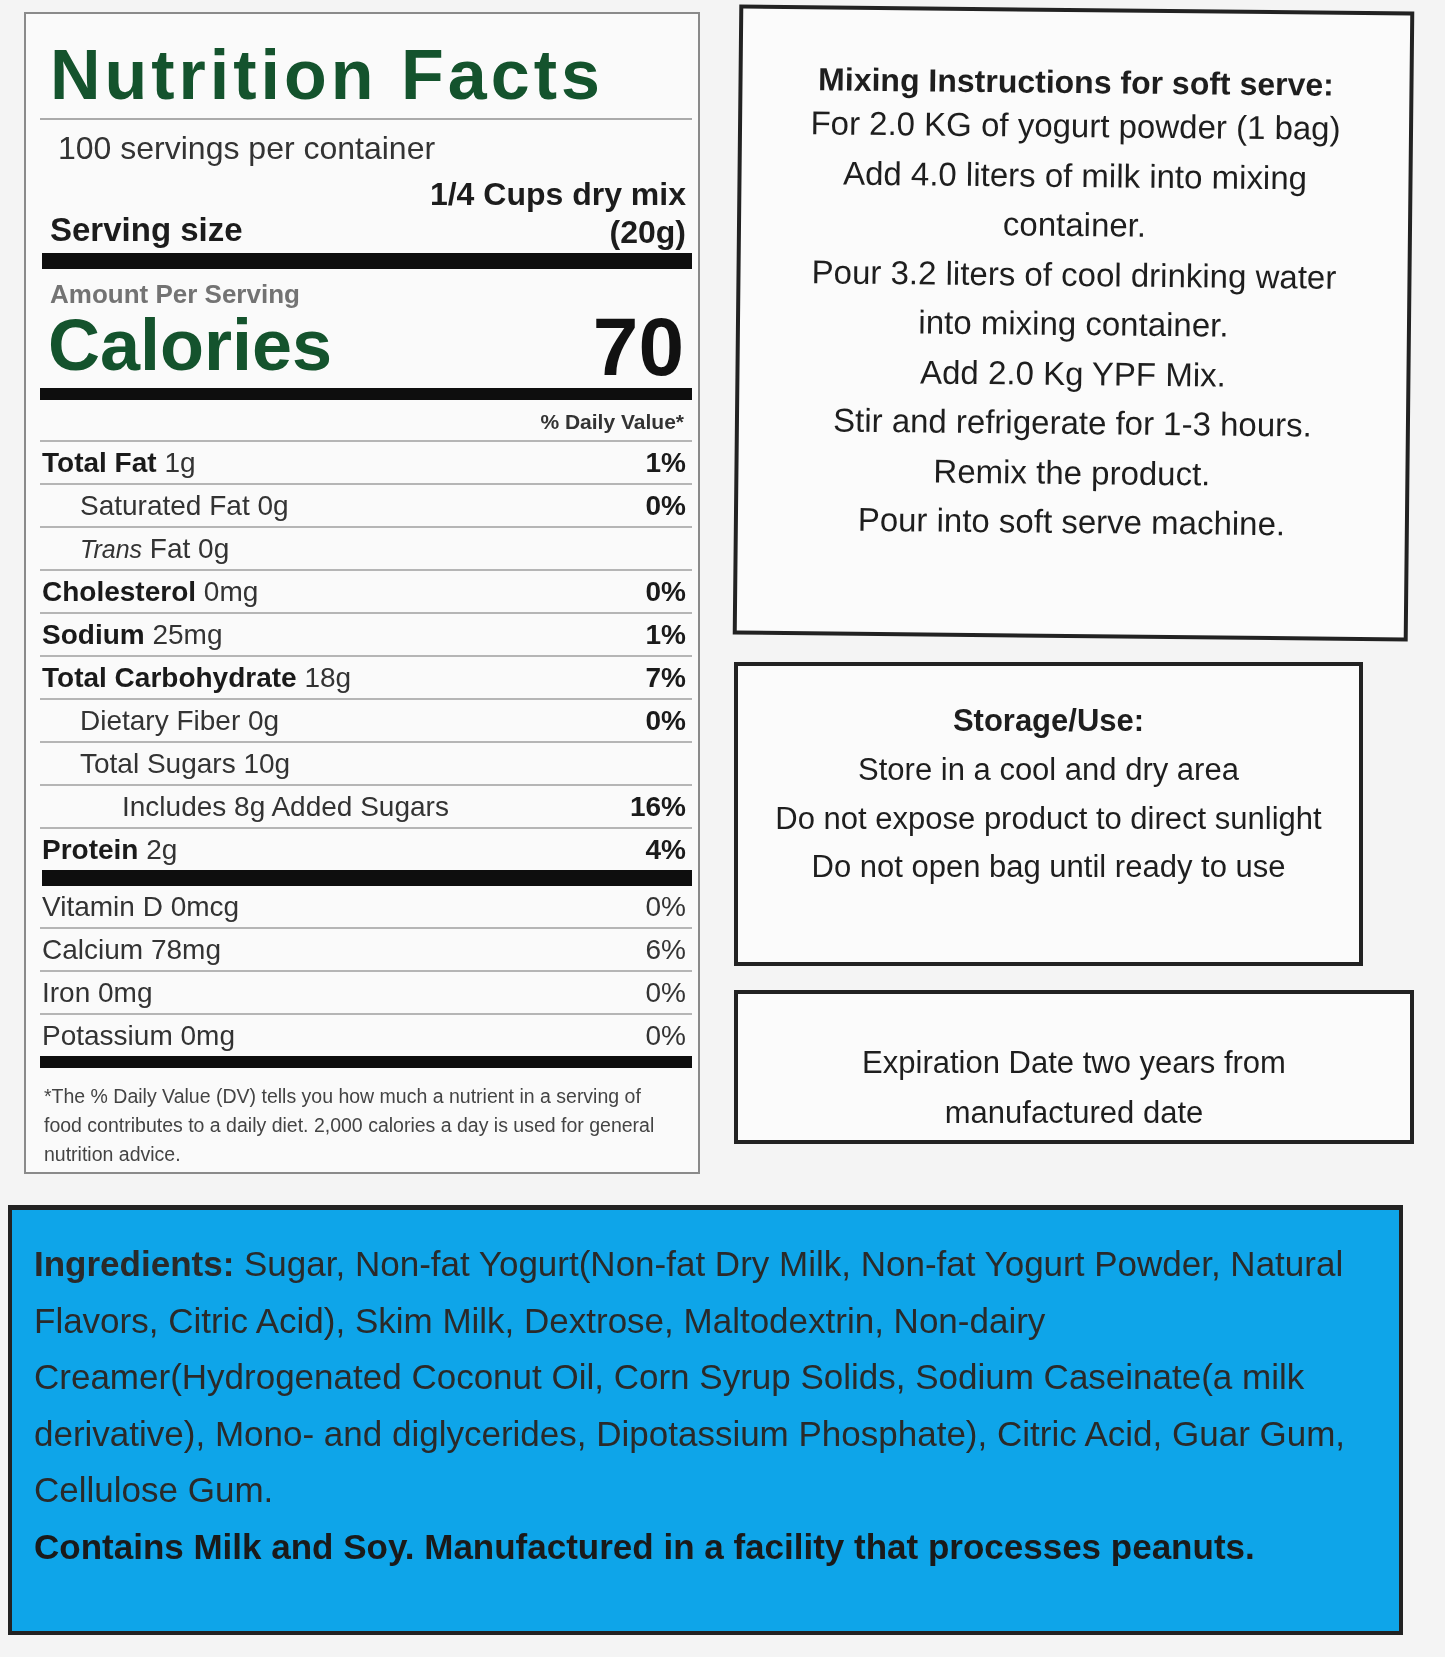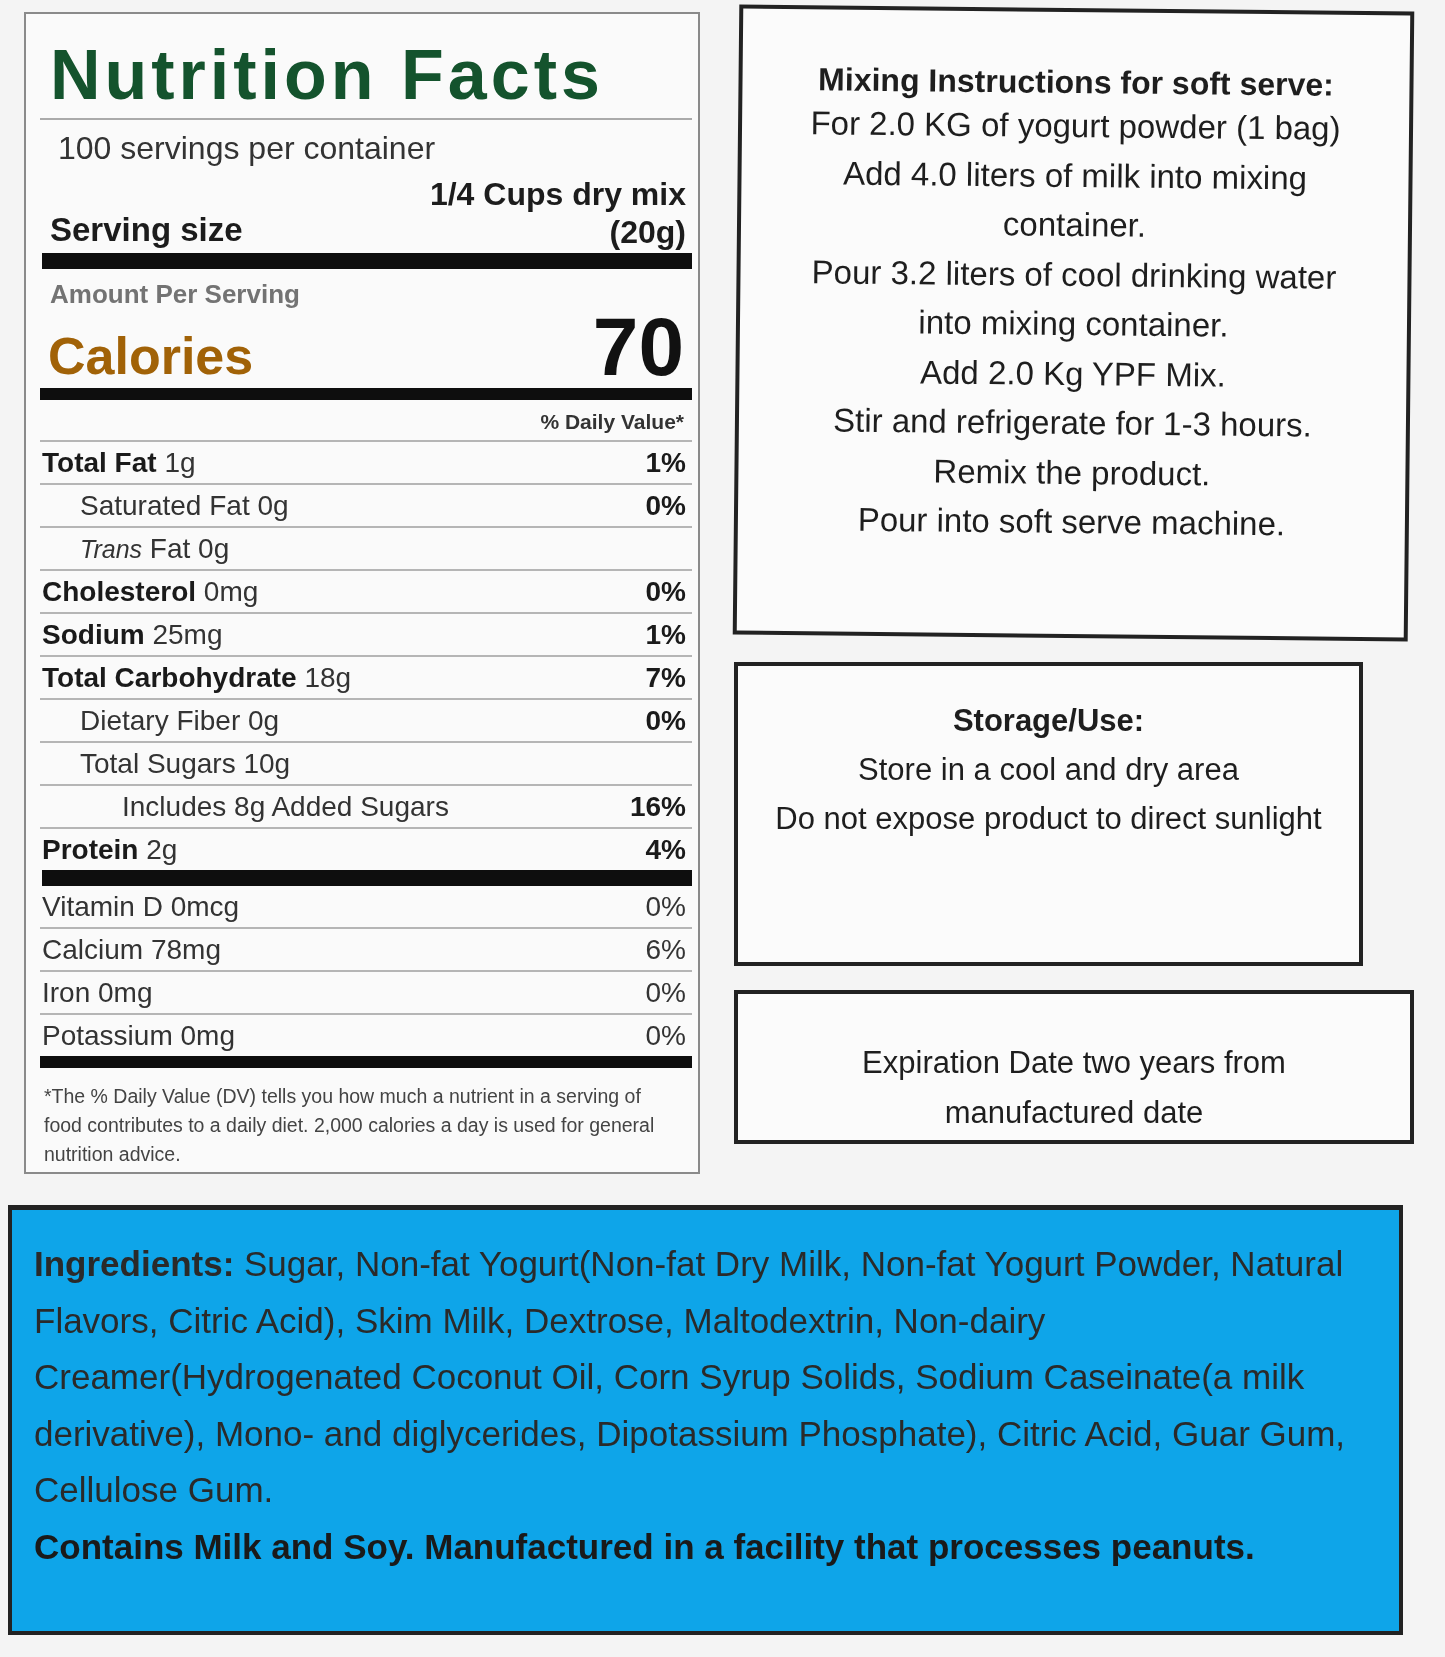--- a/index.html
+++ b/index.html
@@ -28,21 +28,21 @@
     }
     .hair { height: 2px; background: #aaa; margin: 8px 0 0 0; }
     .servings { font-size: 32px; color: #333; margin: 10px 0 0 18px; }
     .serving-wrap { position: relative; height: 82px; }
     .serving-right { position: absolute; right: 6px; top: 8px; text-align: right; font-weight: 700; font-size: 32px; line-height: 38px; }
     .serving-left { position: absolute; left: 10px; top: 44px; font-weight: 700; font-size: 33px; }
     .bar-thick { height: 16px; background: #0e0e0e; margin: 4px 0 0 2px; }
     .bar-med { height: 12px; background: #0e0e0e; margin: 0 0 0 0; }
     .amount { font-weight: 700; font-size: 26px; margin: 10px 0 0 10px; color: #737373; }
     .cal-row { display: flex; justify-content: space-between; align-items: flex-end; height: 78px; padding: 0 8px 0 8px; }
-    .cal-label { font-weight: 700; font-size: 52px; color: #a16207; margin-bottom: 2px; }
+    .cal-label { font-weight: 700; font-size: 72px; color: #14532d; margin-bottom: 2px; }
     .cal-value { font-weight: 700; font-size: 82px; color: #111; line-height: 1; }
     .dv-header { text-align: right; font-weight: 700; font-size: 21px; padding: 10px 8px 6px 0; color: #333; border-bottom: 2px solid #b5b5b5; }
     .row {
       display: flex; justify-content: space-between; align-items: center;
       height: 41px; border-bottom: 2px solid #b5b5b5;
       font-size: 28px; padding: 0 6px 0 2px; color: #333;
     }
     .row.noline { border-bottom: none; }
     .row .b { font-weight: 700; color: #1a1a1a; }
     .row .pct { font-weight: 700; color: #1a1a1a; }
@@ -168,20 +168,21 @@
   <p>Add 2.0 Kg YPF Mix.</p>
   <p>Stir and refrigerate for 1-3 hours.</p>
   <p>Remix the product.</p>
   <p>Pour into soft serve machine.</p>
 </section>
 
 <section class="box store">
   <h3>Storage/Use:</h3>
   <p>Store in a cool and dry area</p>
   <p>Do not expose product to direct sunlight</p>
+  <p>Do not open bag until ready to use</p>
 </section>
 
 <section class="box exp">
   <p>Expiration Date two years from manufactured date</p>
 </section>
 
 <section class="ing">
   <span class="lbl">Ingredients:</span><span> Sugar, Non-fat Yogurt(Non-fat Dry Milk, Non-fat Yogurt Powder, Natural Flavors, Citric Acid), Skim Milk, Dextrose, Maltodextrin, Non-dairy Creamer(Hydrogenated Coconut Oil, Corn Syrup Solids, Sodium Caseinate(a milk derivative), Mono- and diglycerides, Dipotassium Phosphate), Citric Acid, Guar Gum, Cellulose Gum.</span>
   <div class="allergen">Contains Milk and Soy. Manufactured in a facility that processes peanuts.</div>
 </section>

